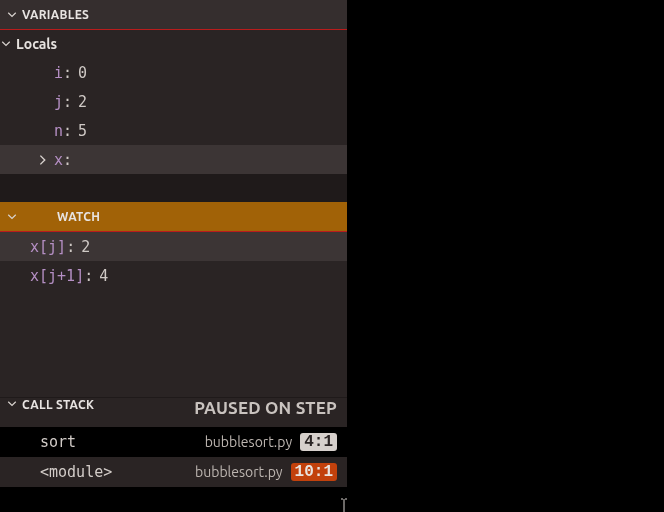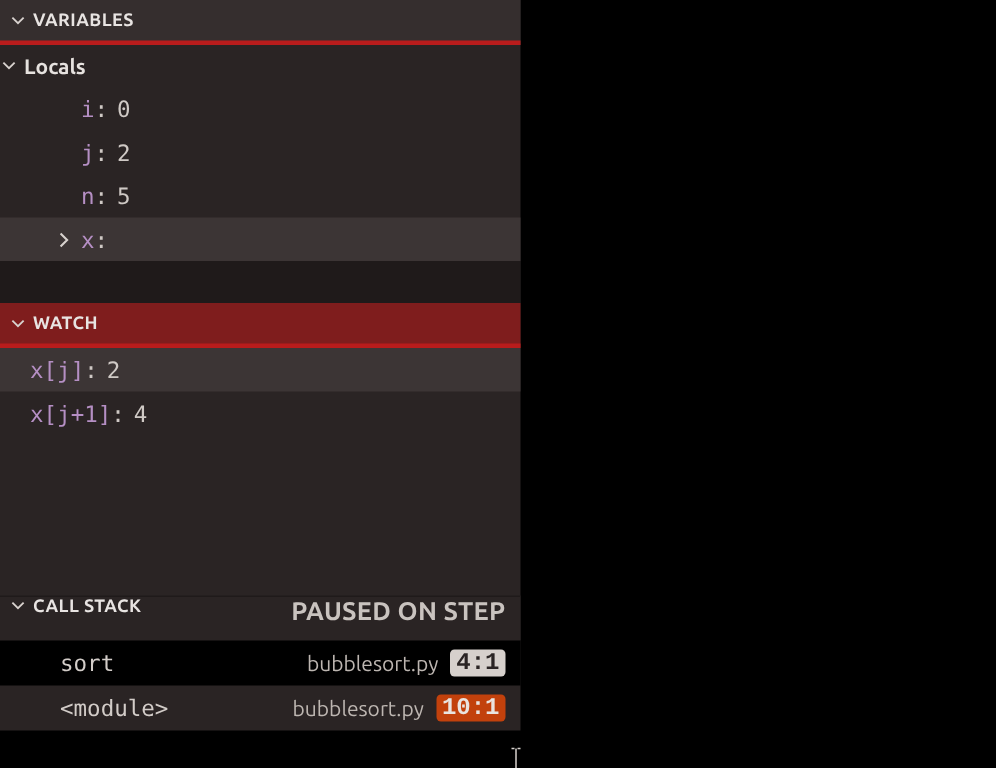--- a/index.html
+++ b/index.html
@@ -15,25 +15,26 @@
   .panel {
     width: 347px;
     background: #2a2424;
   }
   .section-header {
     display: flex;
     align-items: center;
     height: 30px;
     padding: 0 6px;
     background: #352e2e;
-    border-bottom: 3px solid #b91c1c;
+    border-bottom: 1px solid #b91c1c;
     cursor: pointer;
   }
   .section-header.tight {
-    background: #7f1d1d;
+    background: #a16207;
+    gap: 35px;
   }
   .section-title {
     font-weight: 700;
     font-size: 12px;
     color: #e8e4e2;
     letter-spacing: 0.3px;
     margin-left: 4px;
   }
   .chevron {
     display: inline-block;
@@ -73,21 +74,21 @@
   .var-name { color: #b58fc4; }
   .var-colon { color: #cfc9c5; }
   .var-value { color: #cfc9c5; margin-left: 6px; }
   .var-value.num { color: #cfc9c5; }
   .gap { height: 28px; background: #1f1a1a; }
   .watch-body { min-height: 165px; }
   .watch-row {
     display: flex;
     align-items: center;
     height: 29px;
-    padding-left: 20px;
+    padding-left: 30px;
     font-family: "DejaVu Sans Mono", Menlo, Consolas, monospace;
     font-size: 15px;
   }
   .watch-row.sel { background: #3c3535; }
   .watch-expr { color: #b58fc4; }
   .watch-val { color: #cfc9c5; margin-left: 6px; }
   .callstack-header {
     display: flex;
     align-items: flex-start;
     height: 30px;

